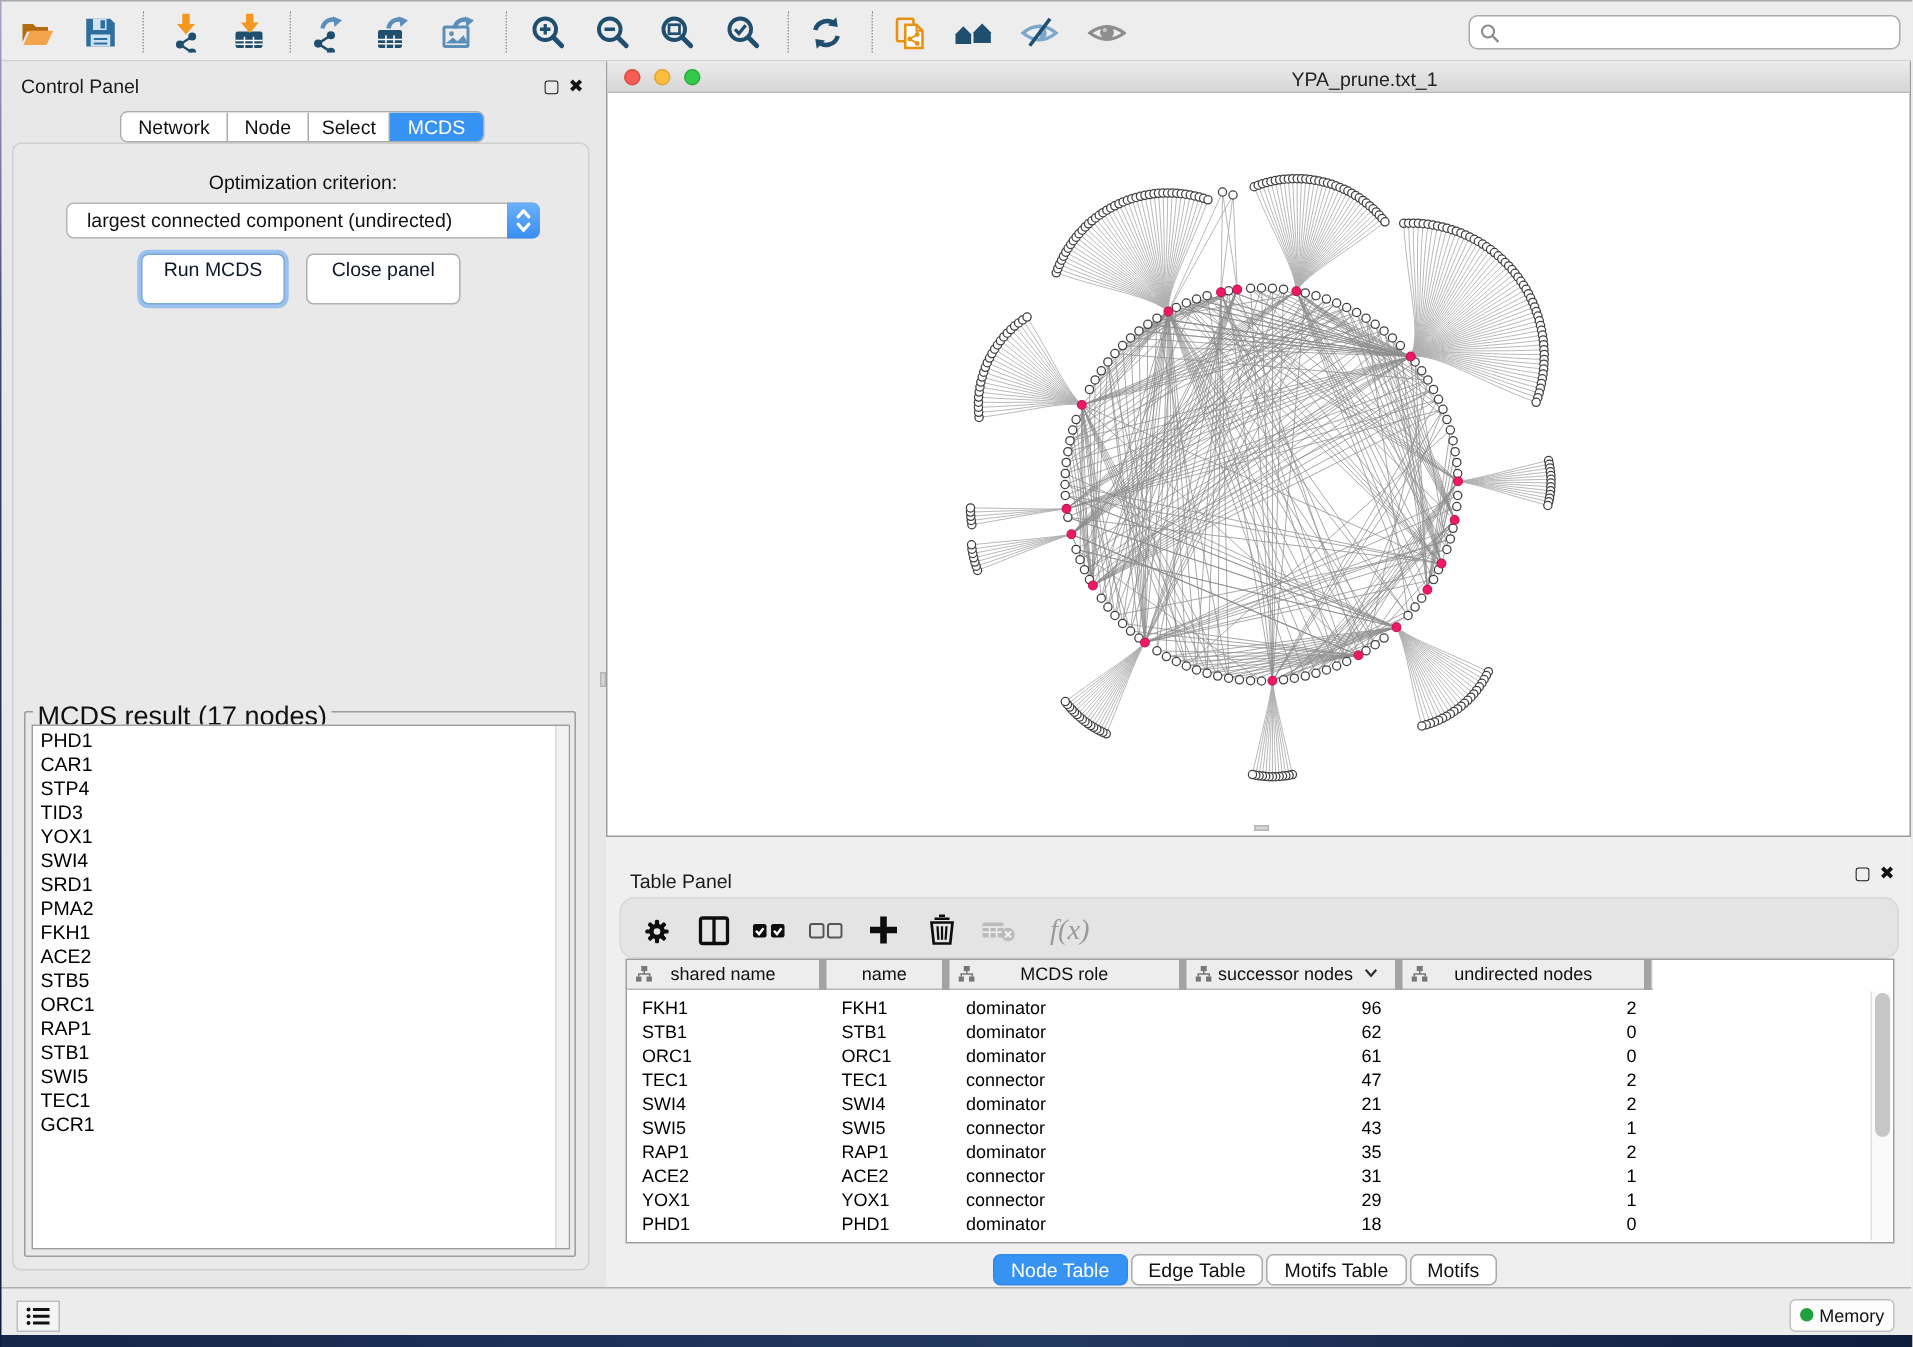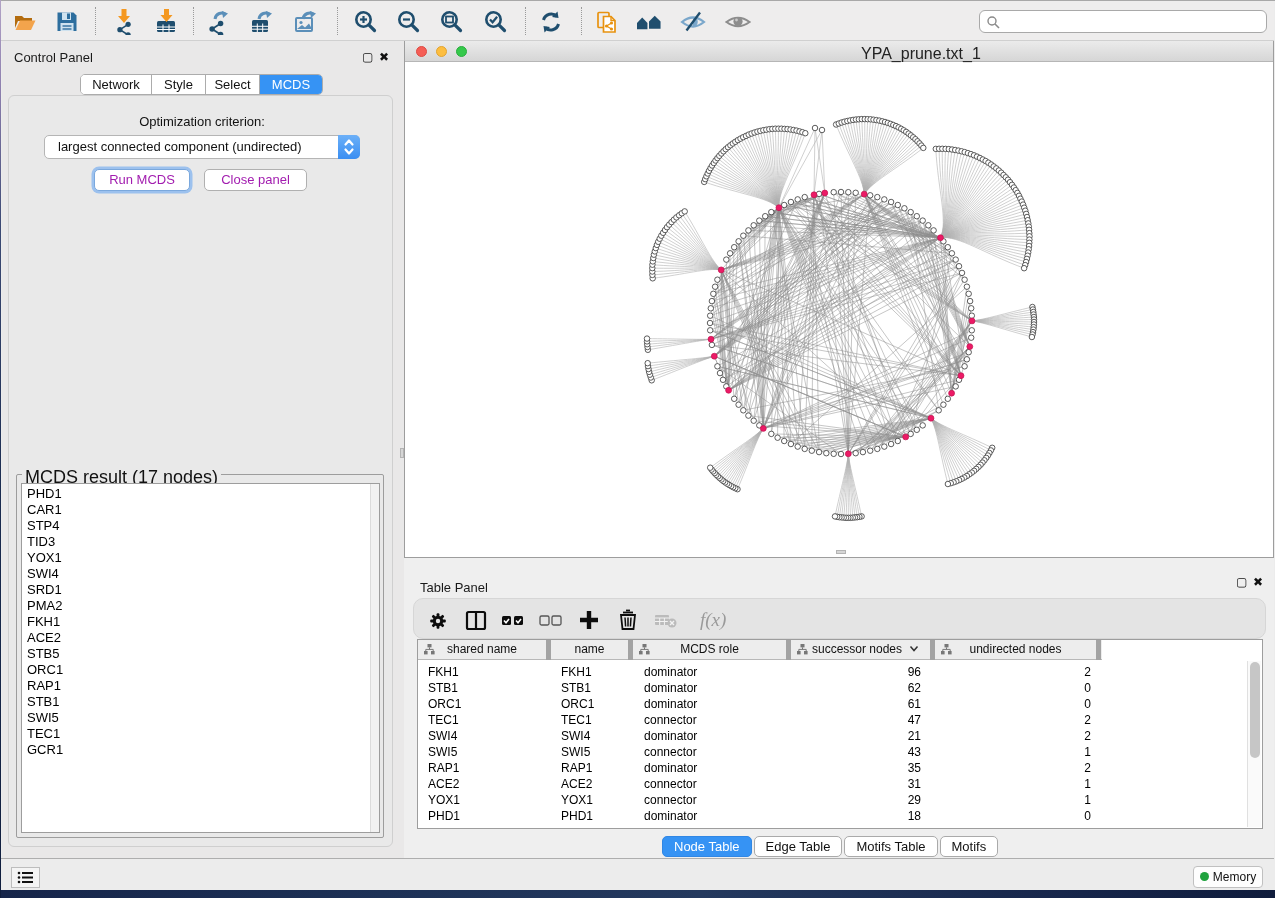--- a/index.html
+++ b/index.html
@@ -32,37 +32,37 @@
   border:1px solid #acacac; border-radius:5px; overflow:hidden; background:#fff; font-size:13px; }
 .tab { flex:0 0 auto; display:flex; align-items:center; justify-content:center; color:#111;
   border-right:1px solid #acacac; background:#fff; }
 .tab:last-child { border-right:none; }
 #tab-mcds { background:#3693f4; color:#fff; }
 #optlabel { position:absolute; left:0; top:73px; width:400px; text-align:center; font-size:13px; color:#111; }
 #dropdown { position:absolute; left:42px; top:94px; width:316px; height:24px; background:#fff;
   border:1px solid #b5b5b5; border-radius:5px; font-size:13px; color:#111; line-height:22px; padding-left:13px; }
 #dd-btn { position:absolute; right:-1px; top:-1px; width:22px; height:24px; border-radius:0 5px 5px 0;
   background:linear-gradient(#6cb0f8,#3a8ef2); }
-.btn { position:absolute; height:22px; background:#fff; border:1px solid #b0b0b0; border-radius:5px;
-  font-size:13px; color:#a21caf; text-align:center; line-height:20px; }
+.btn { position:absolute; height:34px; background:#fff; border:1px solid #b0b0b0; border-radius:5px;
+  font-size:13px; color:#0f172a; text-align:center; line-height:20px; }
 #runbtn { left:92px; top:128px; width:96px; box-shadow:0 0 0 2.5px #9cc1ee; border-color:#7aa8dd; }
 #closebtn { left:202px; top:128px; width:103px; }
 #fieldset { position:absolute; left:14px; top:433px; width:368px; height:364px;
   border:1px solid #9d9d9d; border-radius:2px; }
 #fieldlegend { position:absolute; left:5px; top:-8px; background:#e9e9e9; padding:0 3px; font-size:18px; color:#111; }
 #listbox { position:absolute; left:4px; top:8px; width:359px; height:350px; background:#fff;
   border:1px solid #9d9d9d; font-size:13px; color:#000; padding:2px 0 0 5px; line-height:16px; }
 #listbox .sb { position:absolute; right:0; top:0; width:9px; height:100%; background:#f2f2f2; border-left:1px solid #dcdcdc; }
 
 
 #netwin { left:404px; top:41px; width:870px; height:517px; background:#fff; border:1px solid #9d9d9d; border-top:none; }
 #nettitle { position:absolute; left:0; top:0; width:100%; height:21px;
   background:linear-gradient(#ebebeb,#d6d6d6); border-bottom:1px solid #b6b6b6; }
 #nettitle .tl { position:absolute; top:5px; width:11px; height:11px; border-radius:50%; }
-#nettext { position:absolute; top:4px; left:456px; font-size:16px; color:#222; }
+#nettext { position:absolute; top:4px; left:456px; font-size:13px; color:#222; }
 #netsvg { position:absolute; left:0; top:22px; }
 
 
 #tpanel { left:404px; top:558px; width:870px; height:300px; background:#efefef; }
 #tp-title { position:absolute; left:16px; top:22px; font-size:13px; color:#1a1a1a; }
 #tp-toolbar { position:absolute; left:9px; top:40px; width:853px; height:41px; background:#e4e4e4;
   border:1px solid #d6d6d6; border-radius:10px; }
 #ttable { position:absolute; left:13px; top:81px; width:846px; height:190px; background:#fff; border:1px solid #9d9d9d; }
 #thead { position:absolute; left:0; top:0; width:684px; height:20px; background:#ededed;
   border-bottom:1px solid #b8b8b8; font-size:12px; color:#111; }
@@ -215,21 +215,21 @@
     </div>
   </div>
 <div class="abs" id="topline"></div>
 <div class="abs" id="cpanel">
   <div id="cp-title">Control Panel</div>
   <div class="wicons" style="left:360px;top:9px;">▢</div>
   <div class="wicons" style="left:377px;top:9px;">✖</div>
   <div id="cp-box"></div>
   <div id="tabs">
     <div class="tab" style="width:71px;">Network</div>
-    <div class="tab" style="width:54px;">Style</div>
+    <div class="tab" style="width:54px;">Node</div>
     <div class="tab" style="width:54px;">Select</div>
     <div class="tab" id="tab-mcds" style="width:62px;">MCDS</div>
   </div>
   <div id="optlabel">Optimization criterion:</div>
   <div id="dropdown">largest connected component (undirected)<div id="dd-btn"><svg width="22" height="24" viewBox="0 0 22 24">
           <path d="M7.5 9.5 l3.5-4 3.5 4" fill="none" stroke="#fff" stroke-width="2.2" stroke-linecap="round" stroke-linejoin="round"></path>
           <path d="M7.5 14.5 l3.5 4 3.5-4" fill="none" stroke="#fff" stroke-width="2.2" stroke-linecap="round" stroke-linejoin="round"></path>
         </svg></div></div>
   <div class="btn" id="runbtn">Run MCDS</div>
   <div class="btn" id="closebtn">Close panel</div>

